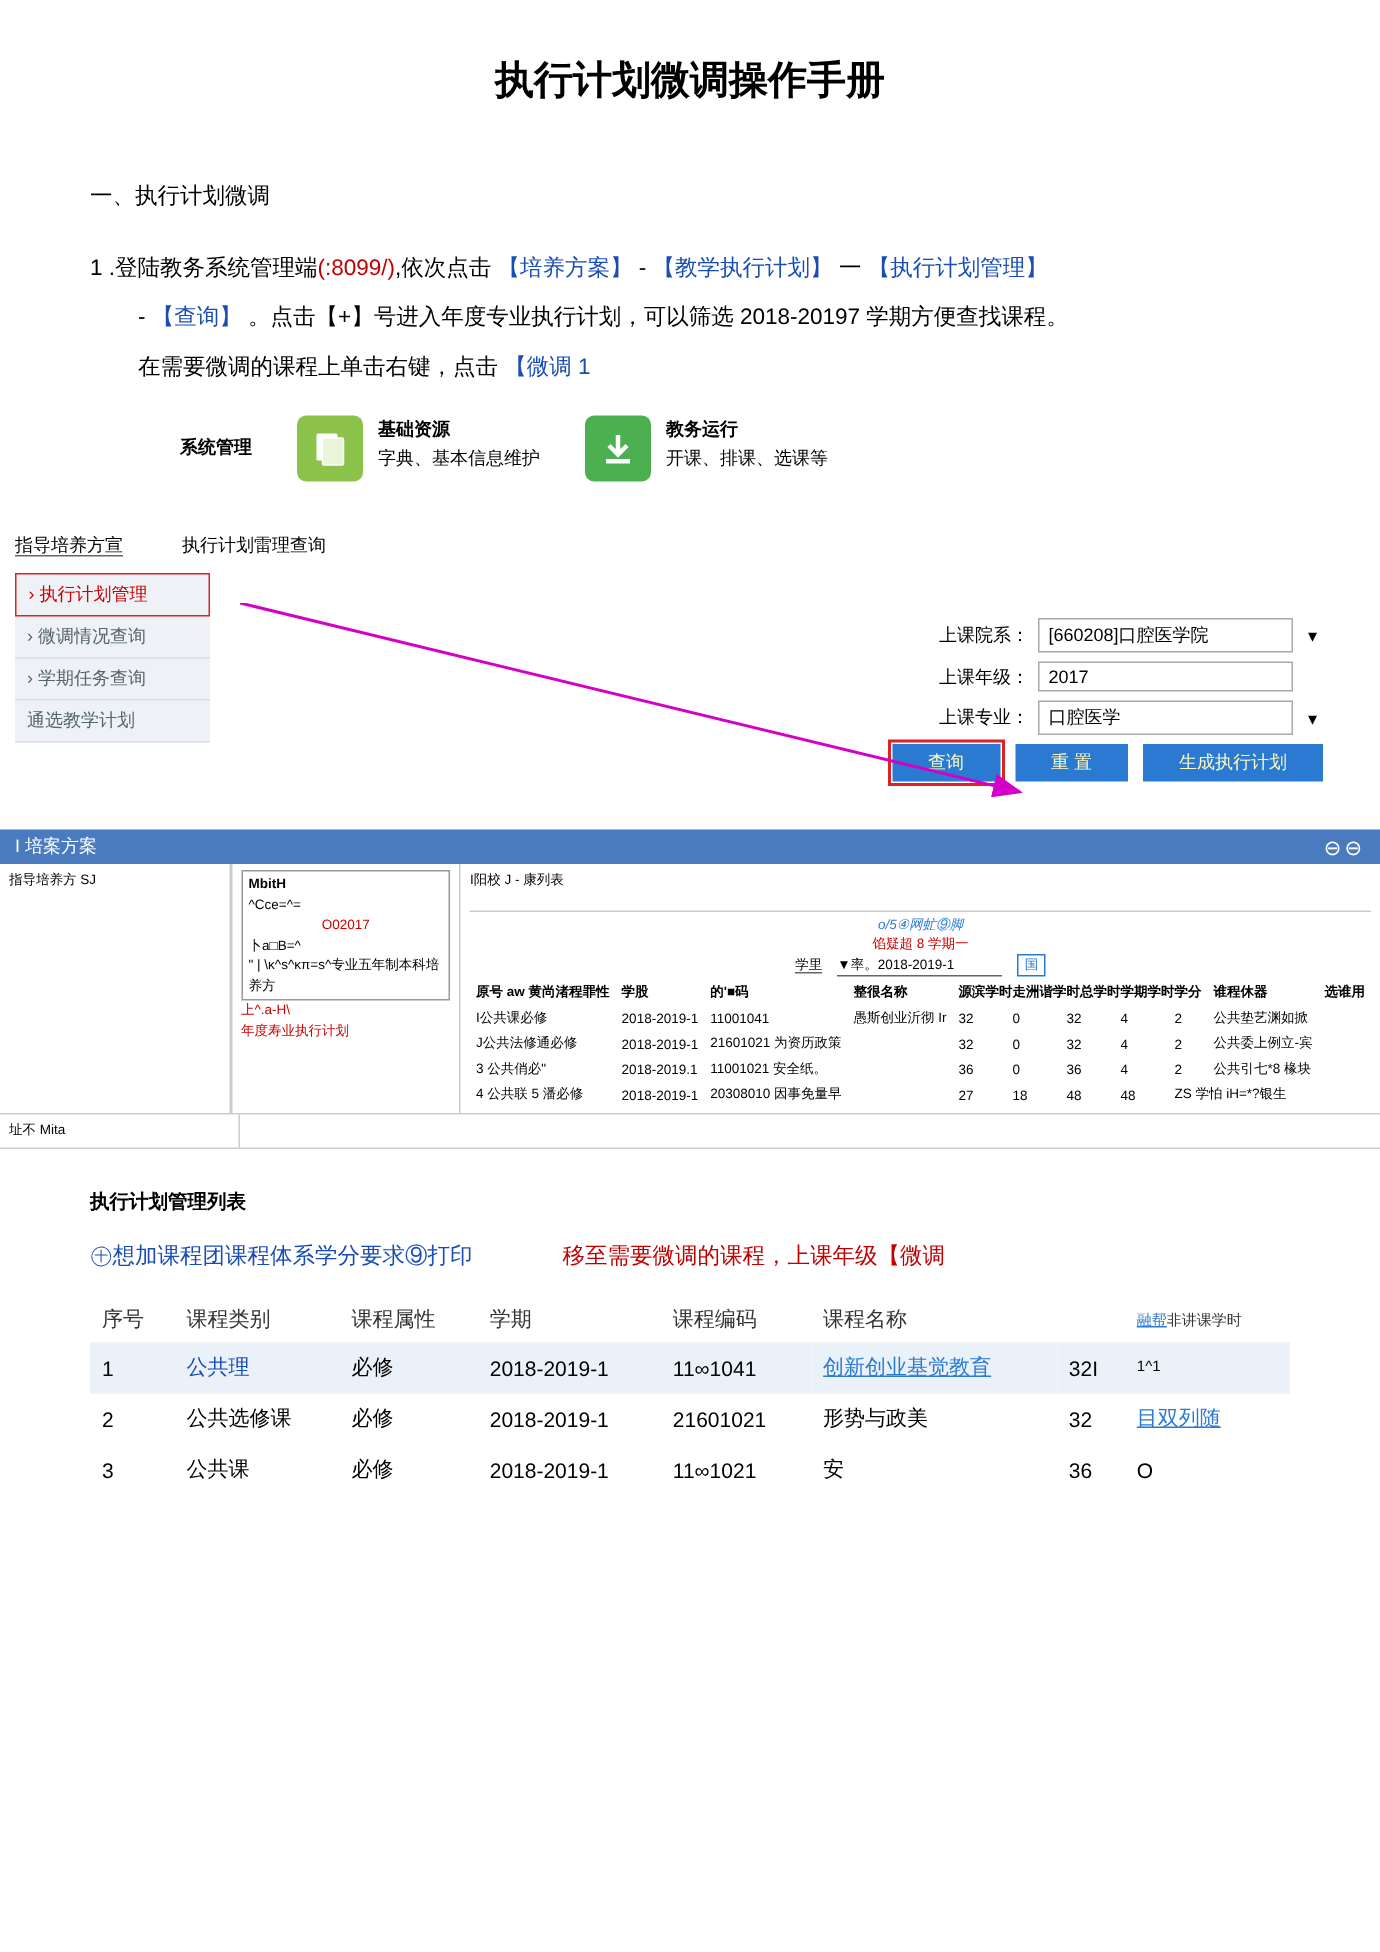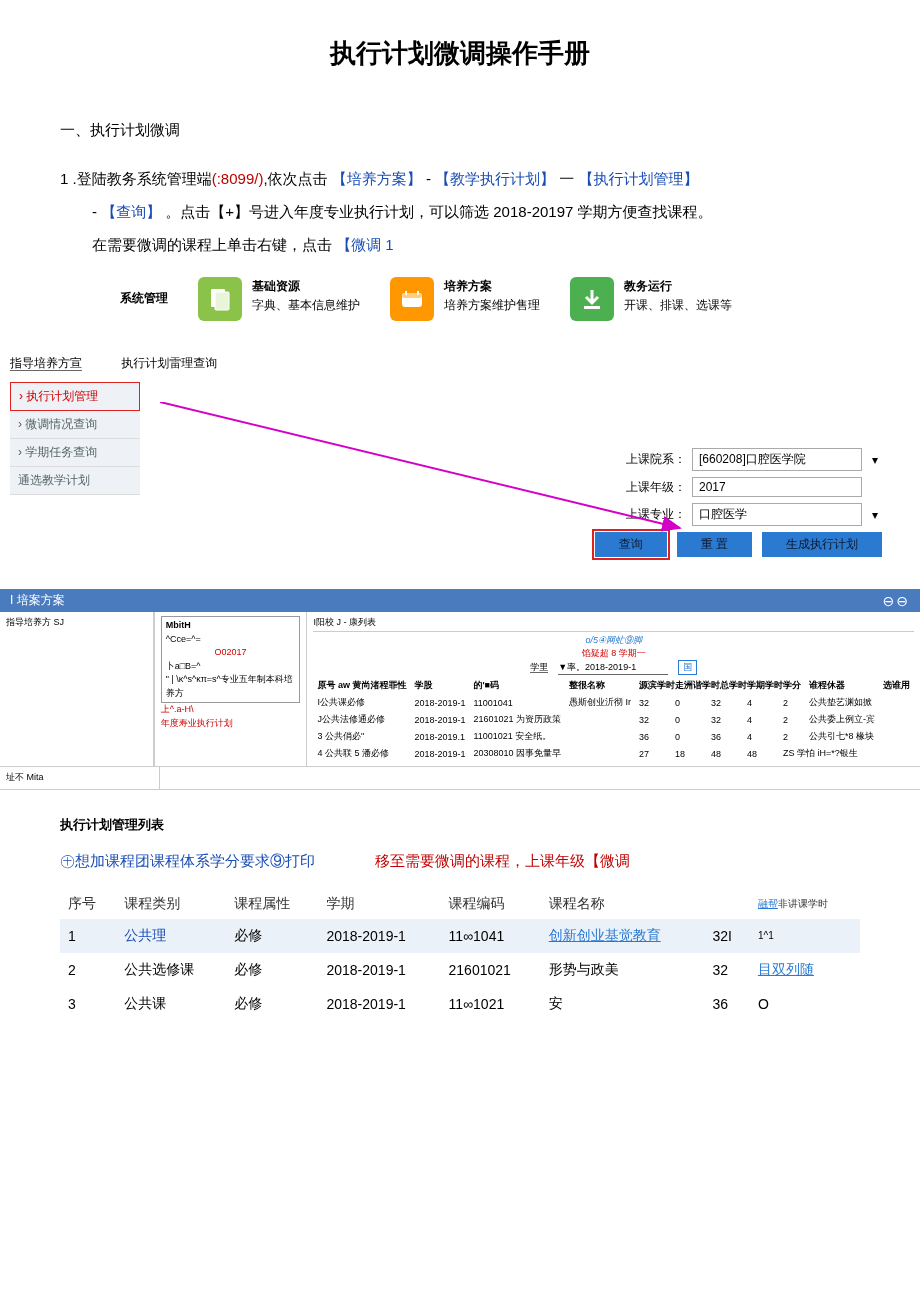--- a/index.html
+++ b/index.html
@@ -23,27 +23,27 @@
   .iconcell .t1 { font-weight: bold; }
 
   
   .panel1 { margin-left: -60px; margin-right: -60px; background: #fff; font-size: 12px; }
   .bluebar { background: #4a7bbf; color: #fff; padding: 3px 10px; font-size: 12px; }
   .p1body { display: flex; padding: 6px 10px 0 10px; gap: 60px; }
   .sidemenu { width: 130px; background: #eef1f5; font-size: 12px; }
   .sidemenu .mi { padding: 5px 8px; border-bottom: 1px solid #ddd; color: #566; }
   .sidemenu .mi.highlight { border: 1px solid #d22; color: #c00; }
   .rightform { flex: 1; display: flex; justify-content: flex-end; padding: 30px 28px 14px 0; position: relative; }
-  .formrows { font-size: 12px; margin-top: 36px; }
+  .formrows { font-size: 12px; }
   .formrows .row { display: flex; align-items: center; gap: 6px; margin-bottom: 6px; justify-content: flex-end; }
   .formrows .lab { width: 70px; text-align: right; }
   .sel { border: 1px solid #aaa; padding: 2px 6px; width: 170px; background: #fff; display: inline-block; }
   .drop { width: 14px; text-align: center; }
   .btnrow { display: flex; gap: 10px; justify-content: flex-start; padding-left: 78px; margin-top: 6px; }
-  .btn { background: #2a7ad2; color: #0f172a; padding: 4px 24px; font-size: 12px; border: none; }
+  .btn { background: #2a7ad2; color: #fef9c3; padding: 4px 24px; font-size: 12px; border: none; }
   .btn.redbox { outline: 2px solid #d22; outline-offset: 1px; }
   .arrow { position: absolute; left: -40px; top: 20px; }
 
   .subtabs { padding: 4px 10px; font-size: 12px; }
   .subtabs span { margin-right: 36px; }
   .undl { border-bottom: 1px solid #666; }
 
   
   .panel2 { margin-left: -60px; margin-right: -60px; font-size: 9px; }
   .panel2 .bluebar { display: flex; justify-content: space-between; align-items: center; }
@@ -102,33 +102,20 @@
     <div class="iconcell">
       <div class="iconbox g">
         <svg width="26" height="26" viewBox="0 0 26 26">
             <rect x="4" y="3" width="14" height="18" fill="#fff" rx="1"></rect>
             <rect x="8" y="6" width="14" height="18" fill="#e8f5d8" stroke="#fff" rx="1"></rect>
           </svg>
       </div>
       <div class="txt">
           <div class="t1">基础资源</div>
           <div>字典、基本信息维护</div>
-        </div>
-    </div>
-    <div class="iconcell">
-      <div class="iconbox o">
-        <svg width="26" height="26" viewBox="0 0 26 26">
-            <rect x="3" y="7" width="20" height="14" rx="3" fill="#fff"></rect>
-            <rect x="3" y="7" width="20" height="5" rx="3" fill="#ffcf80"></rect>
-            <path d="M7 5v4M19 5v4" stroke="#fff" stroke-width="2"></path>
-          </svg>
-      </div>
-      <div class="txt">
-          <div class="t1">培养方案</div>
-          <div>培养方案维护售理</div>
         </div>
     </div>
     <div class="iconcell">
       <div class="iconbox gr">
         <svg width="26" height="26" viewBox="0 0 26 26">
             <path d="M13 4v12M7 11l6 6 6-6" stroke="#fff" stroke-width="3" fill="none"></path>
             <rect x="5" y="20" width="16" height="3" fill="#fff"></rect>
           </svg>
       </div>
       <div class="txt">
@@ -203,21 +190,21 @@
           <div><b>MbitH</b></div>
           <div>^Cce=^=</div>
           <div class="redtxt" style="text-align:center">O02017</div>
           <div>卜a□B=^</div>
           <div>" |  \κ^s^κπ=s^专业五年制本科培养方</div>
         </div>
         <div class="redtxt">上^.a-H\</div>
         <div class="redtxt">年度寿业执行计划</div>
       </div>
       <div class="p2right">
-        <div style="display:flex;justify-content:space-between;align-items:center;border-bottom:1px solid #ccc;padding-bottom:2px;">
+        <div style="display:flex;justify-content:space-between;align-items:center;border-bottom:1px solid #ccc;padding-bottom:14px;">
           <span>I阳校 J - 康列表</span>
           <span></span>
         </div>
         <div style="display:flex;justify-content:space-between;align-items:center;margin:2px 0;flex-direction:column;">
           <span class="bluelink">o/5④网虻⑨脚</span>
           <span class="redtxt">馅疑超 8 学期一</span>
           <span>
             <span class="undl">学里</span>
             &nbsp;&nbsp;
             <span class="undl" style="min-width:110px;display:inline-block">▼率。2018-2019-1</span>

